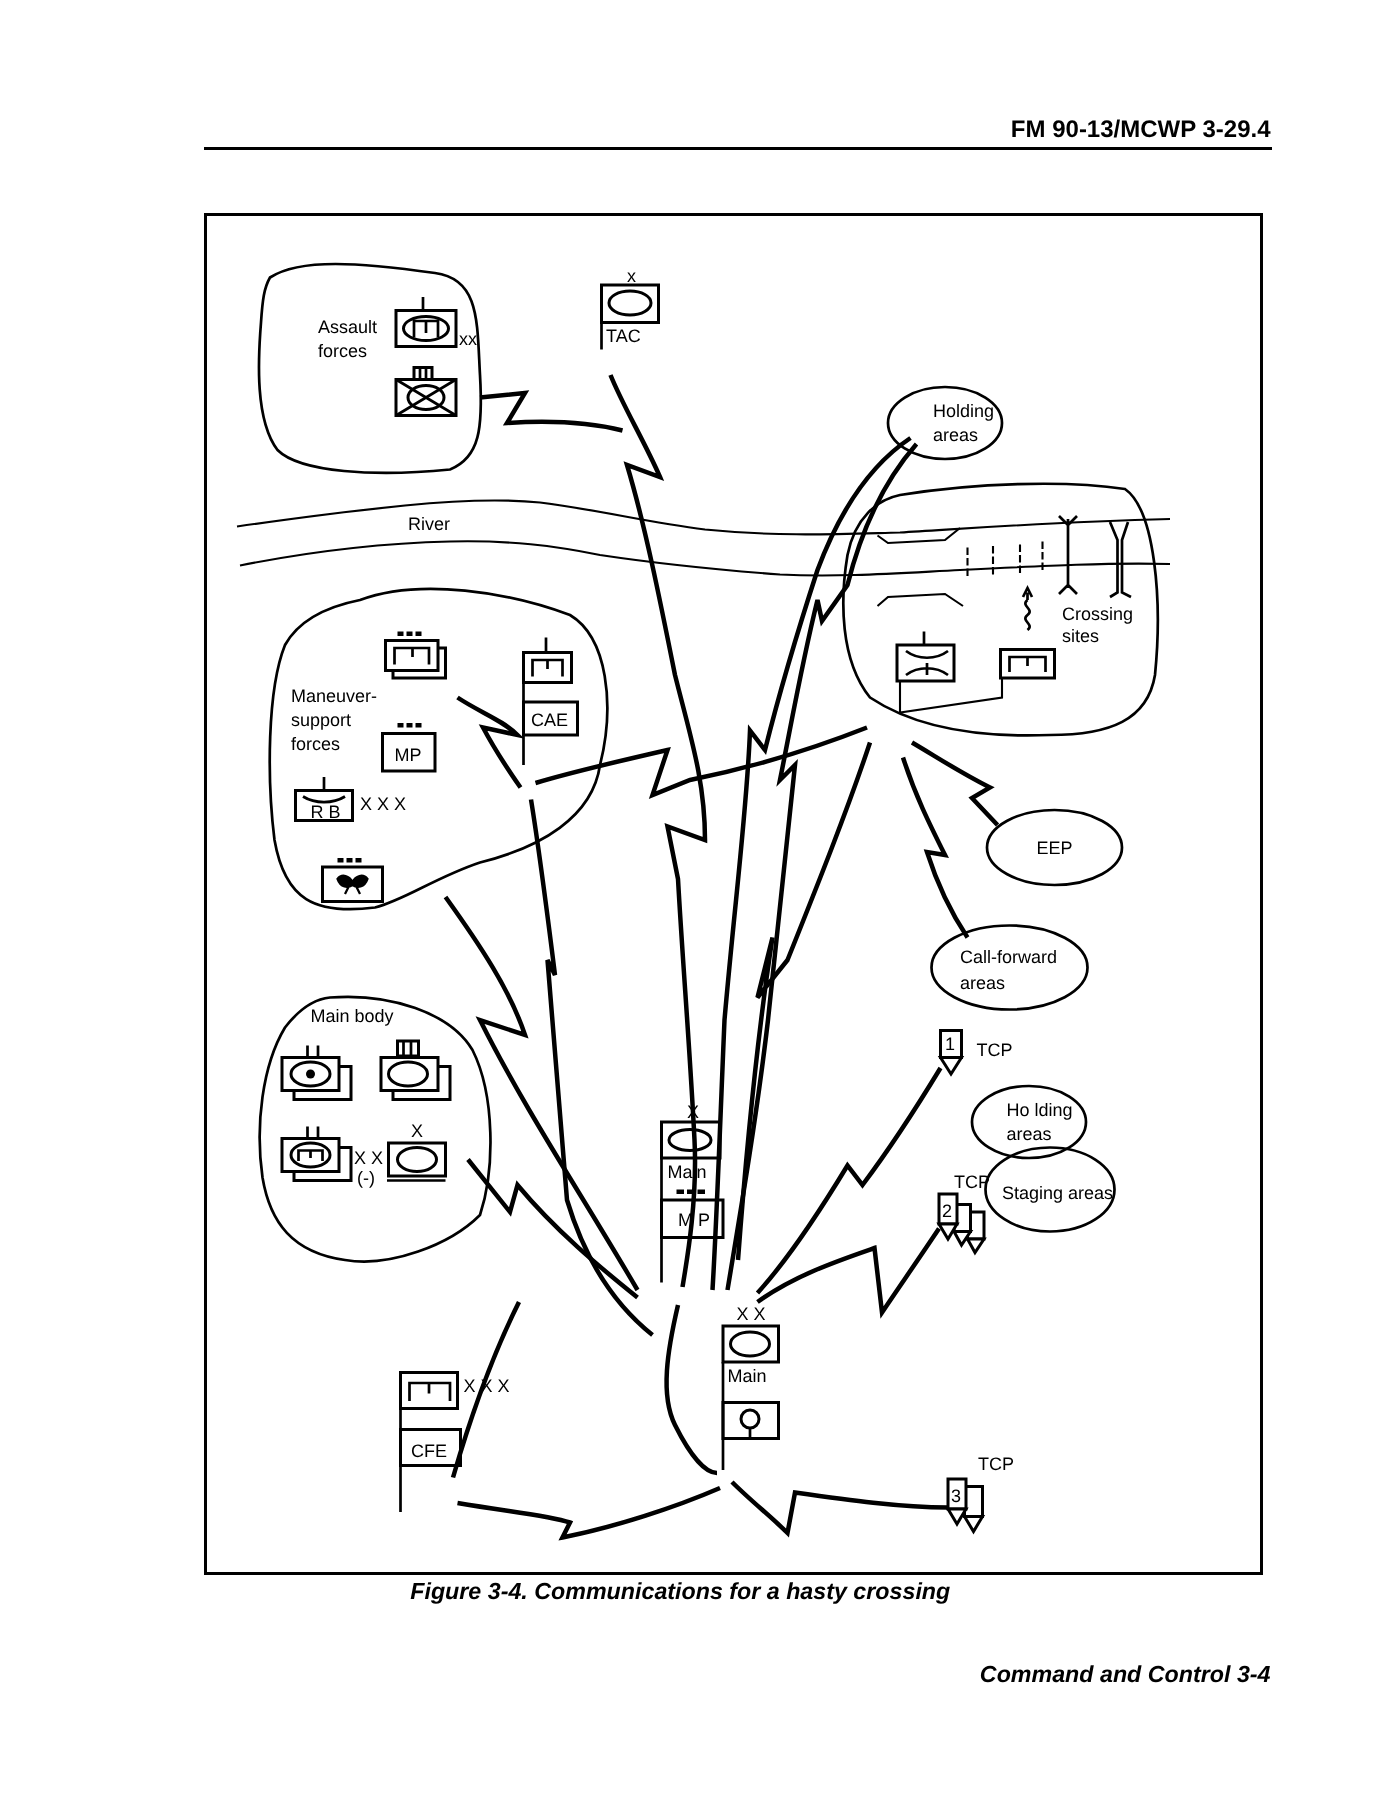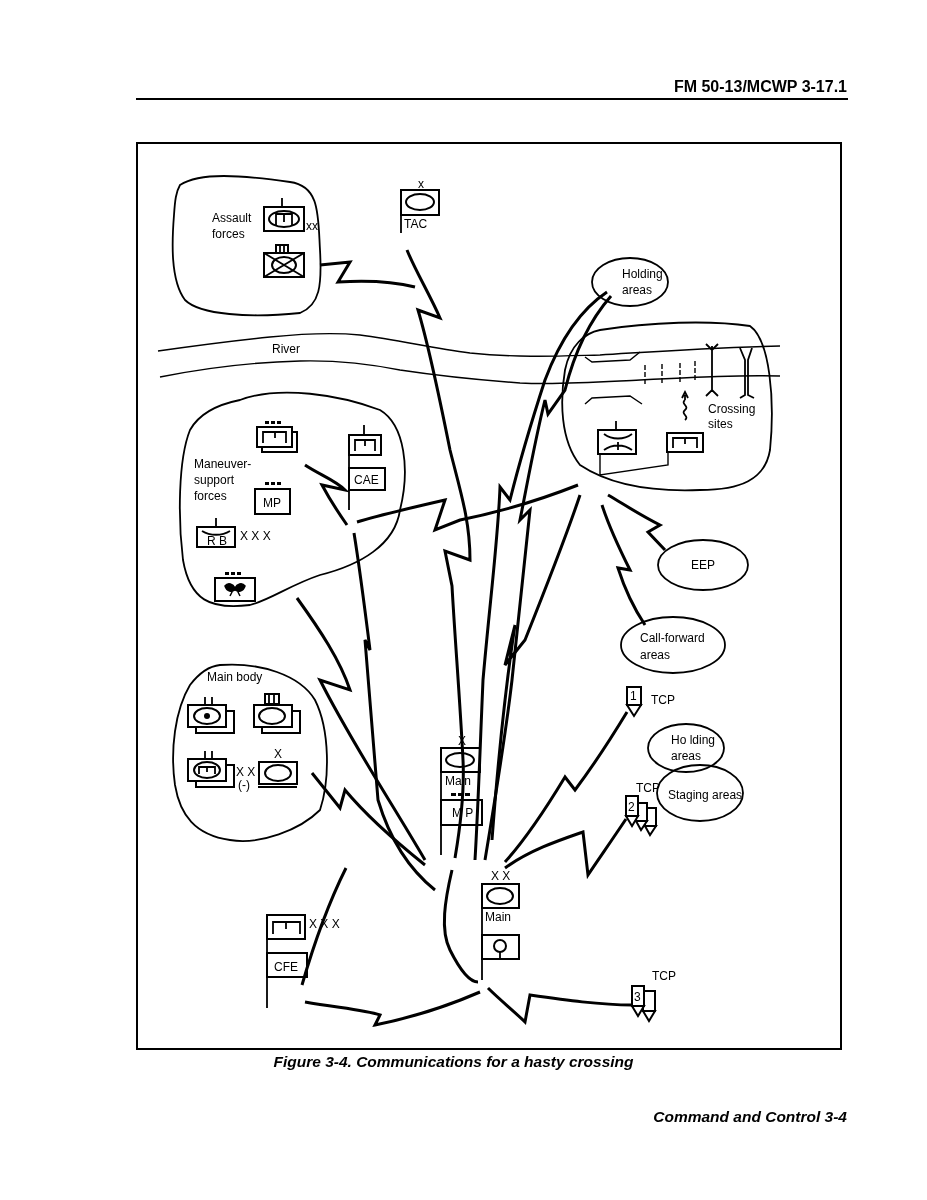--- a/index.html
+++ b/index.html
@@ -11,21 +11,21 @@
   svg { position:absolute; left:0; top:0; }
   svg text { font-family:"Liberation Sans", sans-serif; font-size:12px; fill:#000; }
   .ln { fill:none; stroke:#000; stroke-width:1.8; }
   .thin { fill:none; stroke:#000; stroke-width:1.4; }
   .bolt { fill:none; stroke:#000; stroke-width:3; stroke-linejoin:miter; }
   .sym { fill:#fff; stroke:#000; stroke-width:2; }
 </style>
 </head>
 <body>
 
-<div class="header-title">FM 50-13/MCWP 3-17.1</div>
+<div class="header-title">FM 90-13/MCWP 3-29.4</div>
 <div class="header-rule"></div>
 
 <svg width="927" height="1200" viewBox="0 0 927 1200">
 
   <rect x="137" y="143" width="704" height="906" fill="none" stroke="#000" stroke-width="2"></rect>
 
   <g>
     <path class="thin" d="M158,351 C200,345 240,340 270,337 C310,333 340,333 360,335 C400,340 430,348 470,353 C520,358 560,356 600,355 C650,352 700,348 780,346"></path>
     <path class="thin" d="M160,377 C210,367 260,362 300,361 C340,360 370,364 400,370 C440,376 480,380 520,383 C560,385 600,382 640,380 C700,377 740,375 780,376"></path>
     <text x="272" y="353">River</text>

